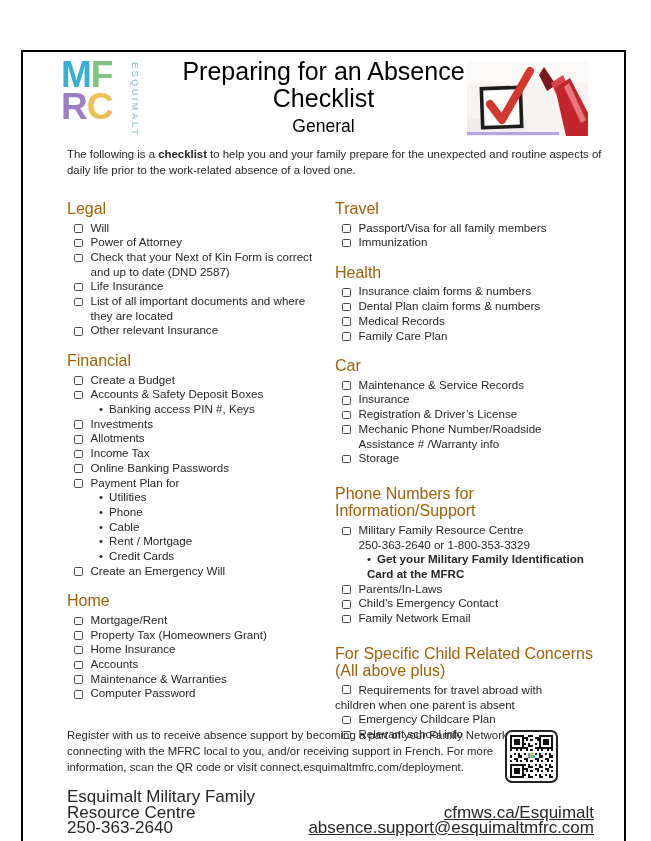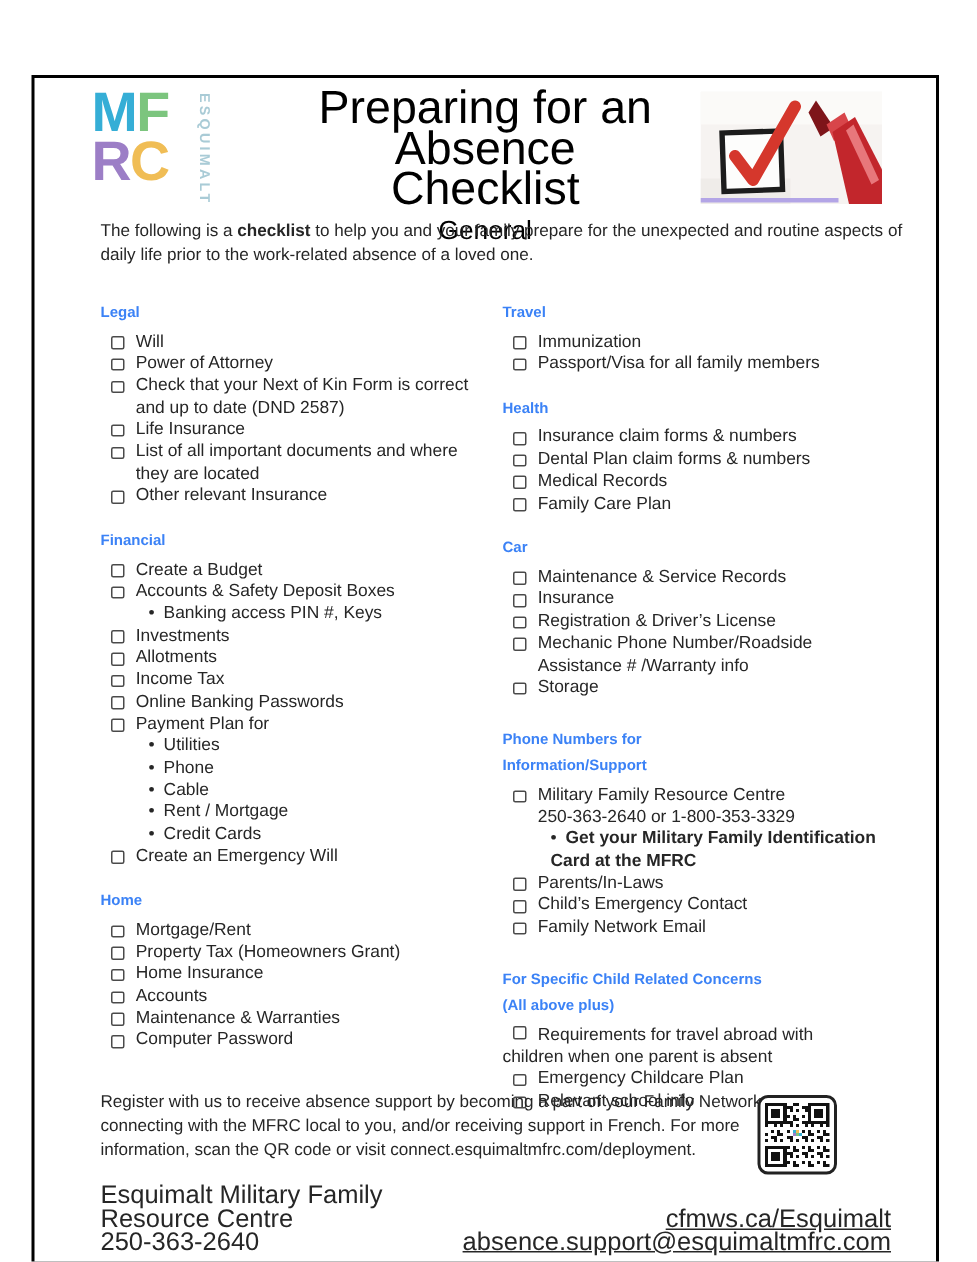--- a/index.html
+++ b/index.html
@@ -14,36 +14,36 @@
   
   .logo{position:absolute;left:38px;top:7px;width:100px;height:80px;}
   .lrow{white-space:nowrap;}
   .ll{font-size:37px;font-weight:700;line-height:31px;letter-spacing:-1px;}
   .l-m{color:#35aed6}.l-f{color:#7cc57e}.l-r{color:#9c7ec6}.l-c{color:#f0bd55}
   .lvert{
     position:absolute;left:80px;top:3px;transform-origin:0 0;transform:rotate(90deg);
     font-size:9.5px;font-weight:700;letter-spacing:2.2px;color:#a9cbd6;white-space:nowrap;
   }
   .titleblock{position:absolute;left:130px;right:130px;top:6px;text-align:center;color:#000;}
-  .t-main{font-size:31px;line-height:27px;font-weight:400;}
+  .t-main{font-size:25px;line-height:27px;font-weight:400;}
   .t-sub{font-size:17.5px;line-height:22px;font-weight:400;margin-top:3px;}
   .photo{position:absolute;left:444px;top:9px;width:121px;height:75px;}
   
   .intro{
     position:absolute;left:44px;top:95px;width:562px;
     font-size:11.4px;line-height:15.6px;white-space:pre-line;color:#262626;
   }
   .intro b{font-weight:700;}
   
   .col{position:absolute;top:148px;}
   .col-left{left:44px;width:268px;}
   .col-right{left:312px;width:282px;}
   .section{margin-bottom:14px;}
   .sec-title{
-    font-size:10px;font-weight:700;color:#3b82f6;line-height:17.5px;
+    font-size:16px;font-weight:400;color:#a16207;line-height:17.5px;
     margin-bottom:3px;white-space:pre-line;
   }
   .section-phone-numbers{margin-top:19px;}
   .section-child-concerns{margin-top:19px;}
   .item{display:flex;font-size:11.6px;line-height:14.7px;}
   .item .sq{
     flex:none;width:6.5px;height:6.5px;border:1.2px solid #4a4a4a;border-radius:1.5px;
     margin:3.6px 8px 0 7px;background:#fff;
   }
   .item .txt{white-space:pre-line;}
@@ -206,25 +206,25 @@
           <span class="sq"></span>
           <span class="txt">Computer Password</span>
         </div>
       </div>
     </div>
   <div class="col col-right">
       <div class="section section-travel">
         <div class="sec-title">Travel</div>
         <div class="item">
           <span class="sq"></span>
+          <span class="txt">Passport/Visa for all family members</span>
+        </div>
+        <div class="item">
+          <span class="sq"></span>
           <span class="txt">Immunization</span>
-        </div>
-        <div class="item">
-          <span class="sq"></span>
-          <span class="txt">Passport/Visa for all family members</span>
         </div>
       </div>
       <div class="section section-health">
         <div class="sec-title">Health</div>
         <div class="item">
           <span class="sq"></span>
           <span class="txt">Insurance claim forms &amp; numbers</span>
         </div>
         <div class="item">
           <span class="sq"></span>

